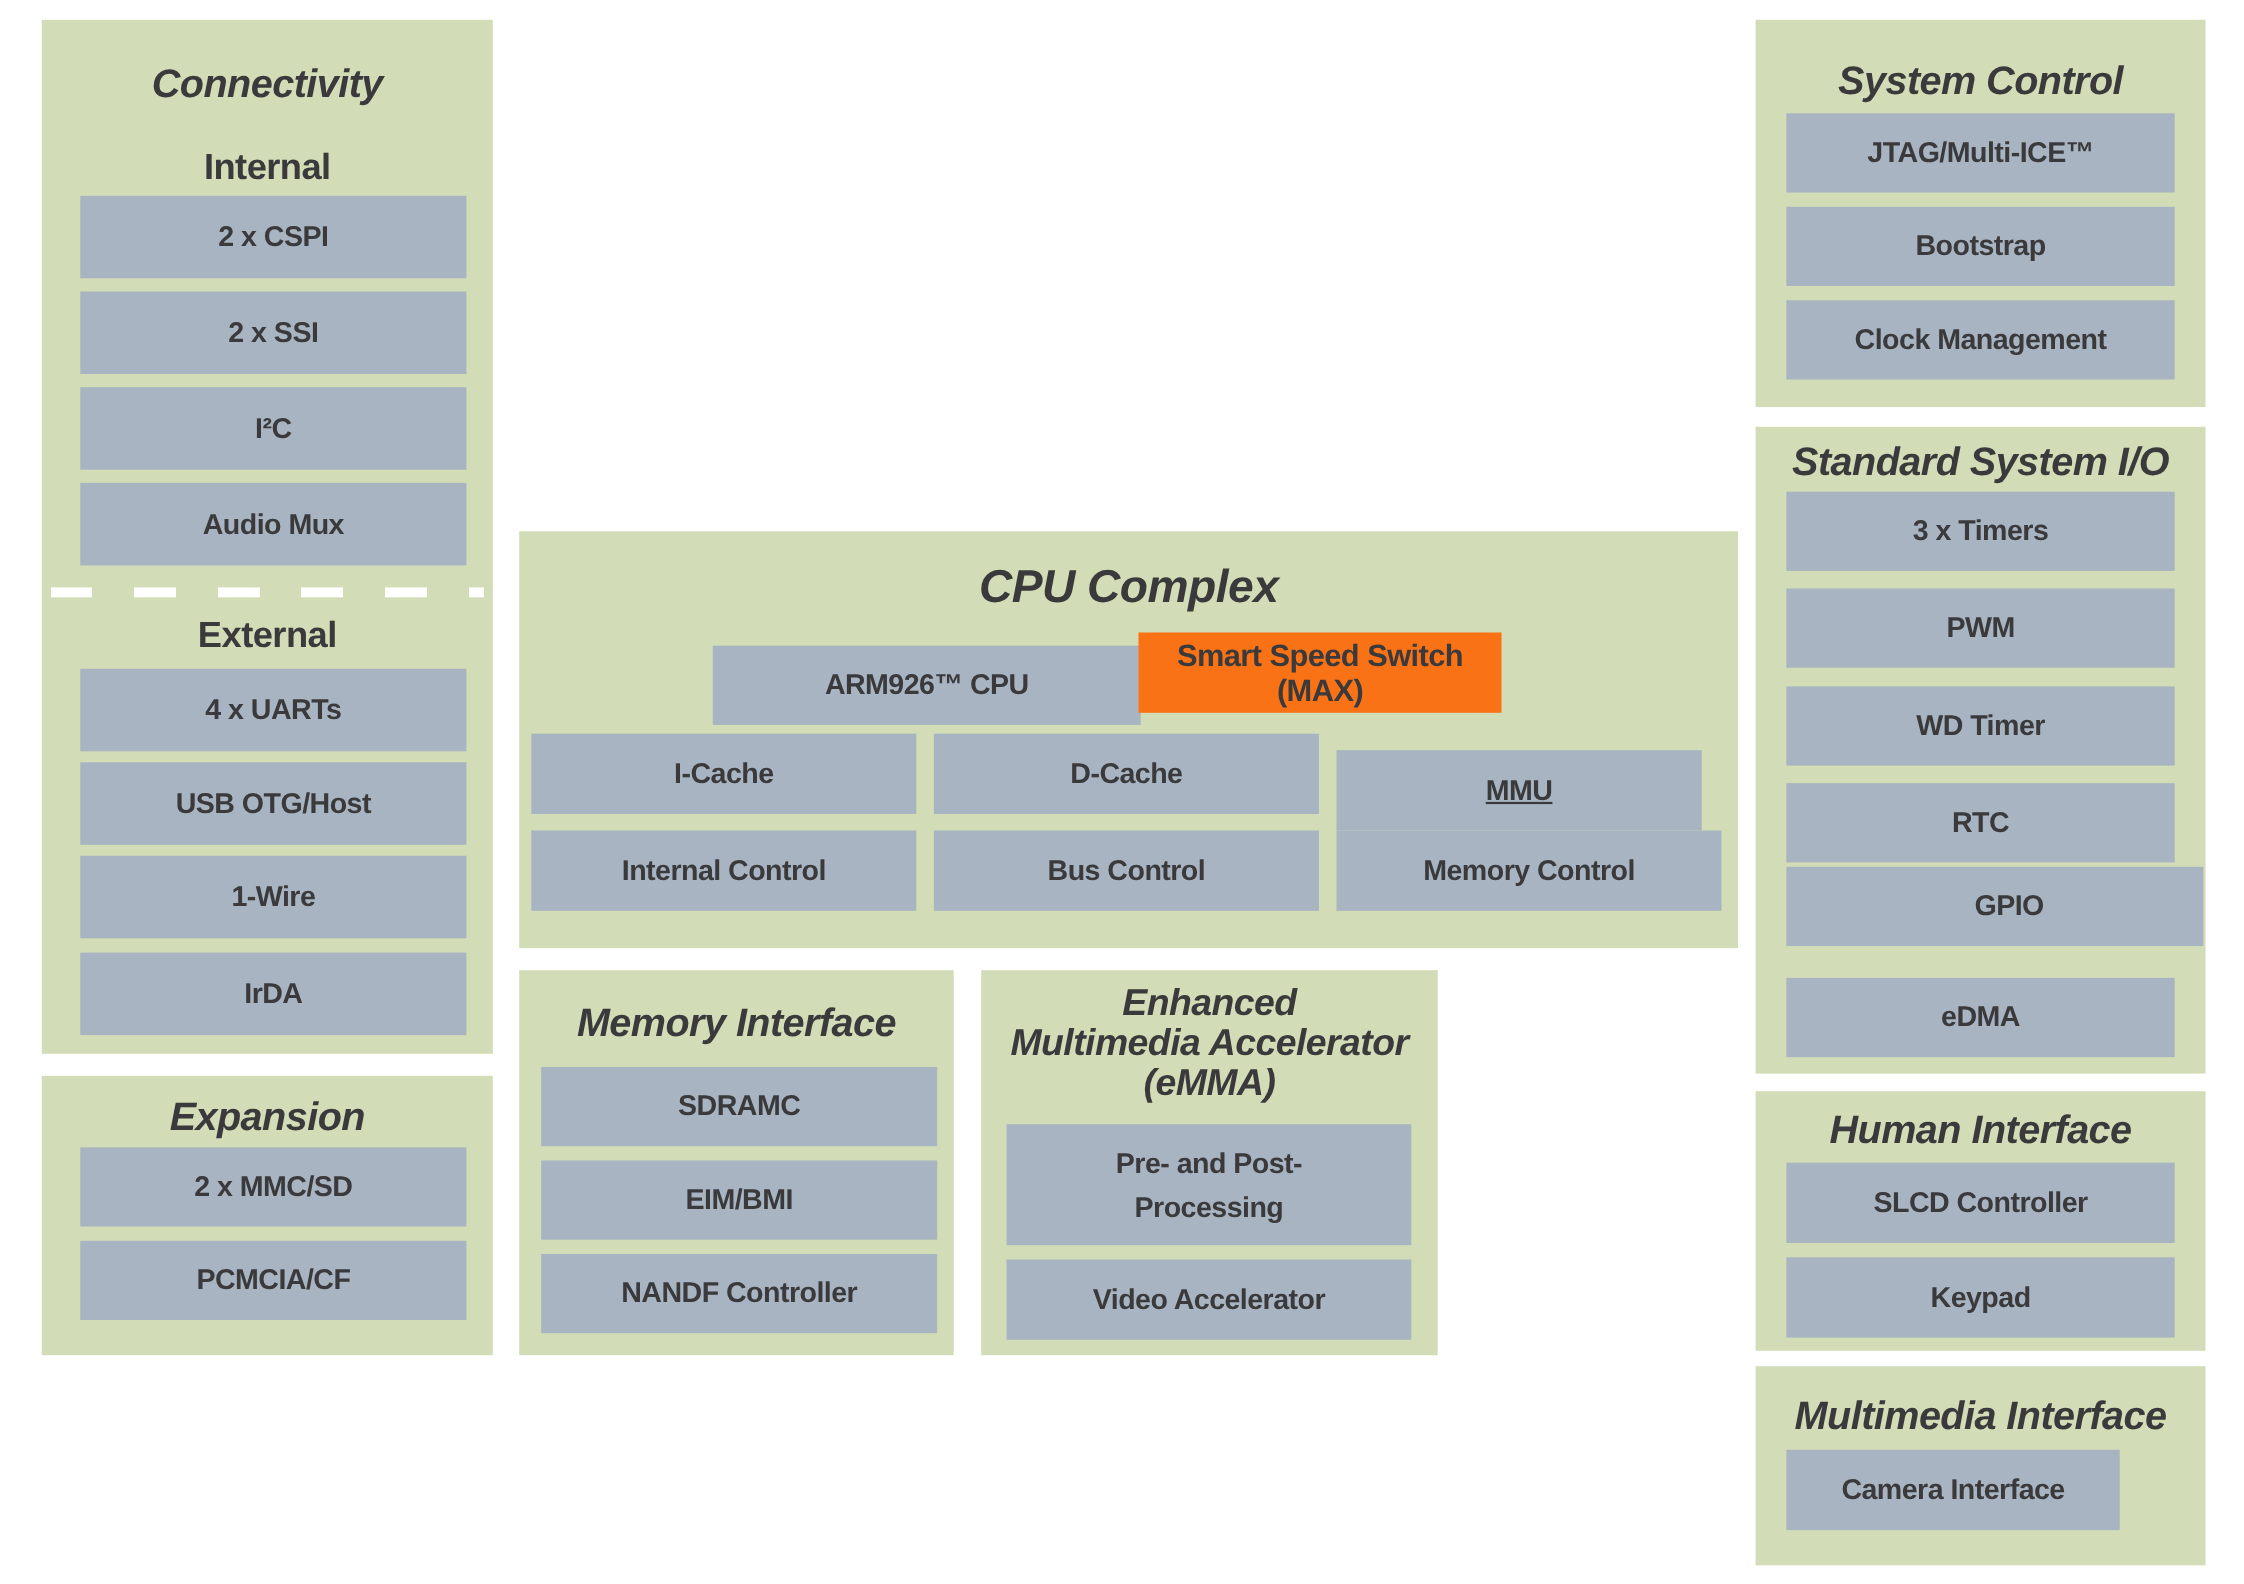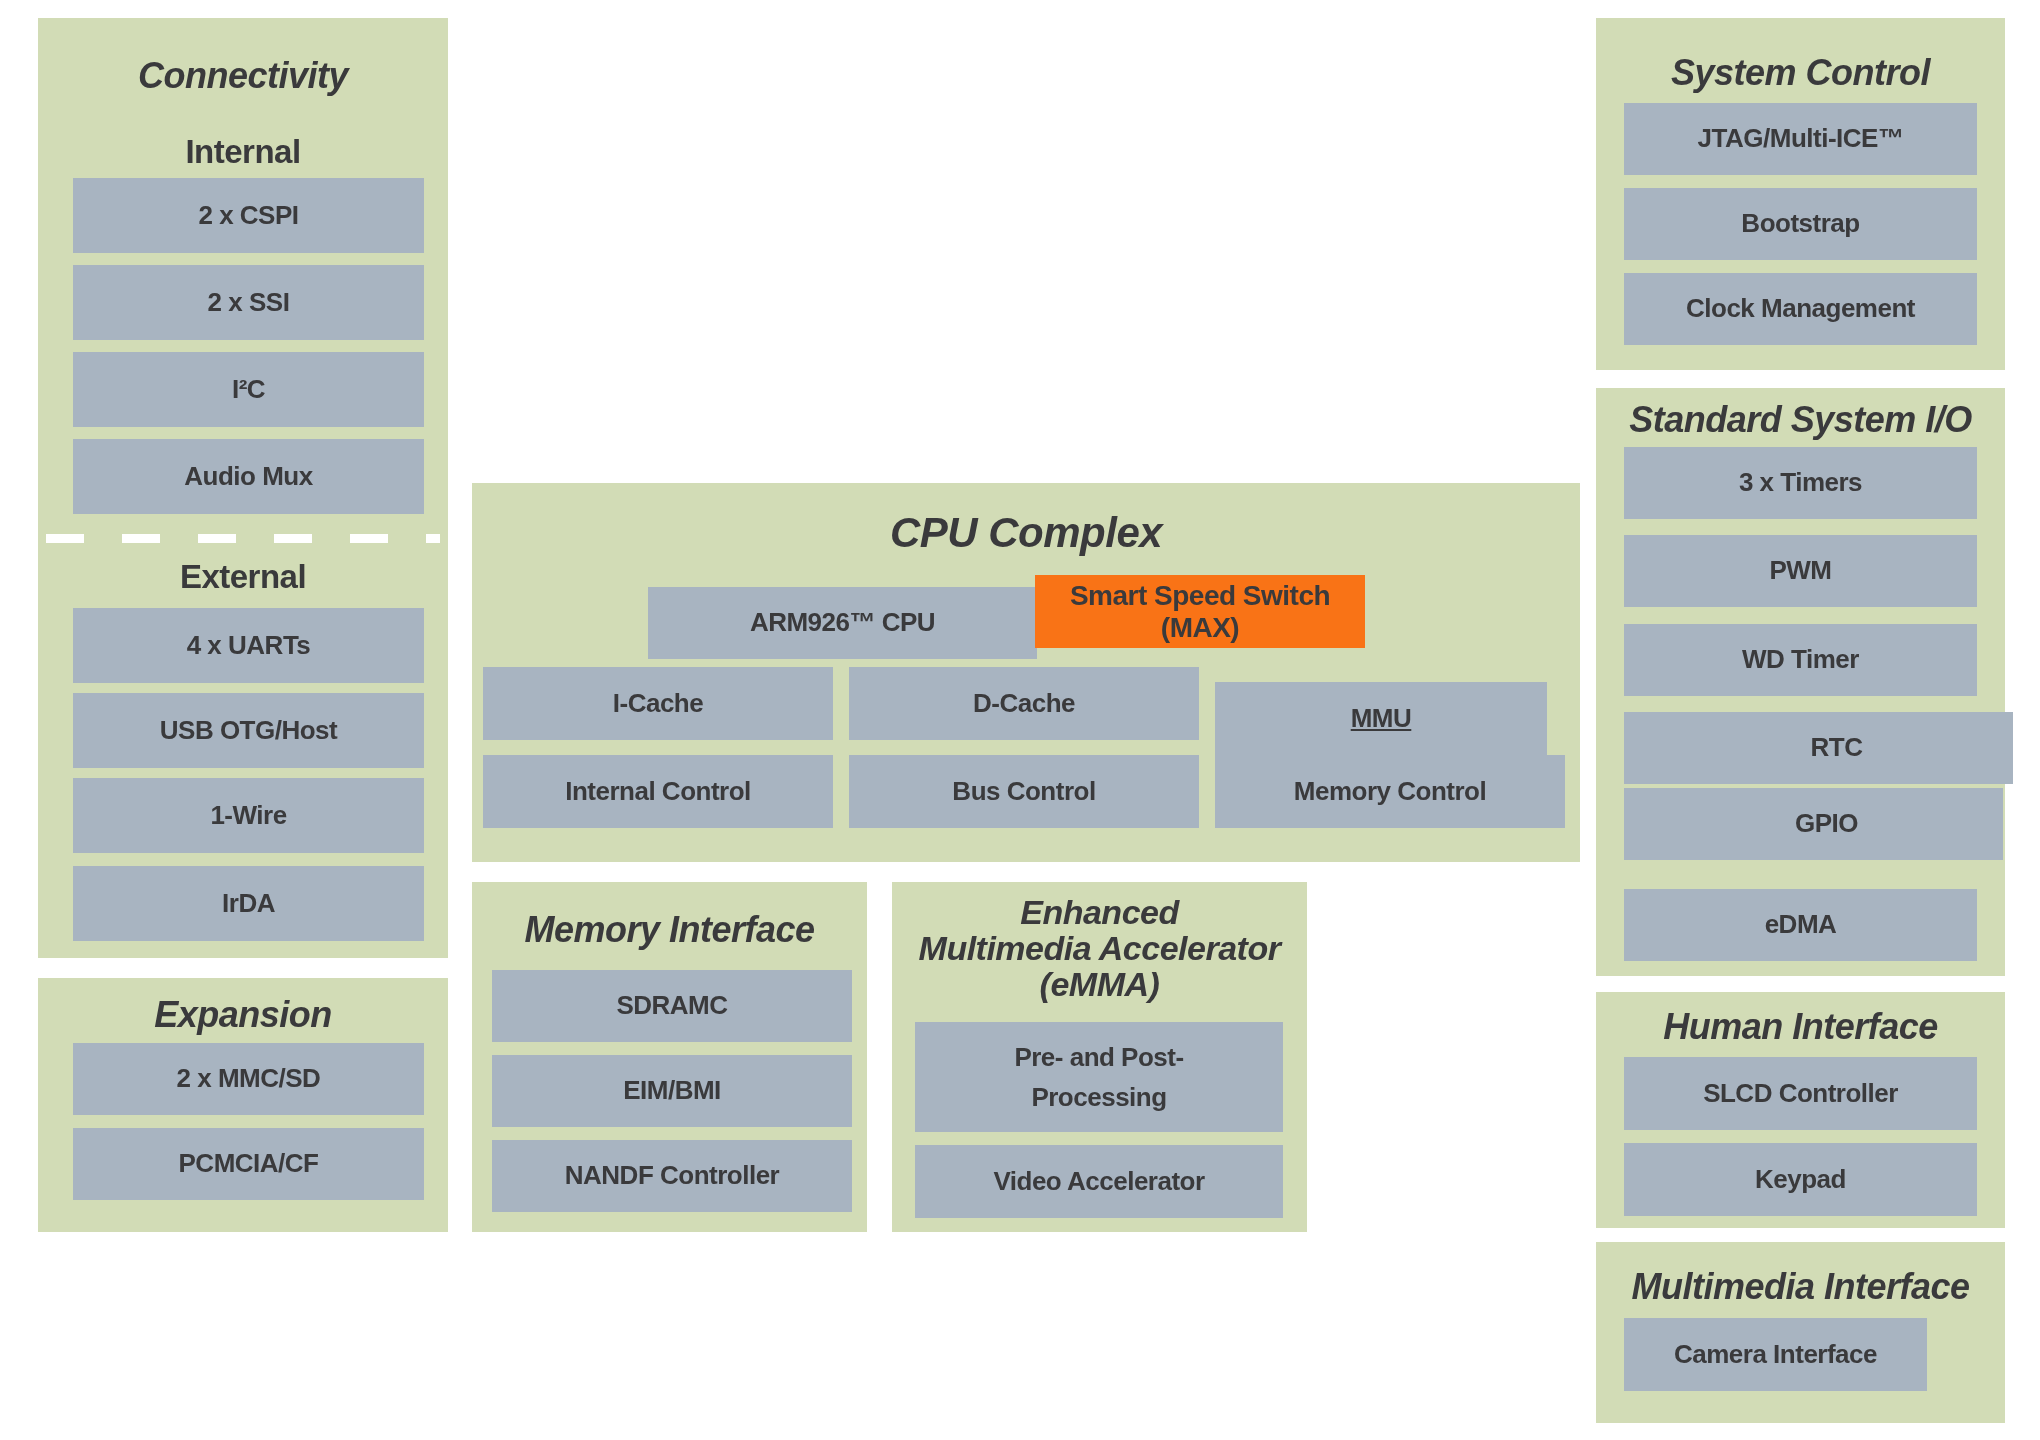--- a/index.html
+++ b/index.html
@@ -87,21 +87,21 @@
     <div class="blk" style="left:28px;top:85px;width:353px;height:72px;">JTAG/Multi-ICE™</div>
     <div class="blk" style="left:28px;top:170px;width:353px;height:72px;">Bootstrap</div>
     <div class="blk" style="left:28px;top:255px;width:353px;height:72px;">Clock Management</div>
   </div>
 
   <div class="panel" style="left:1596px;top:388px;width:409px;height:588px;">
     <div class="ptitle" style="top:10px;height:44px;">Standard System I/O</div>
     <div class="blk" style="left:28px;top:59px;width:353px;height:72px;">3 x Timers</div>
     <div class="blk" style="left:28px;top:147px;width:353px;height:72px;">PWM</div>
     <div class="blk" style="left:28px;top:236px;width:353px;height:72px;">WD Timer</div>
-    <div class="blk" style="left:28px;top:324px;width:353px;height:72px;padding-left:36px;">RTC</div>
+    <div class="blk" style="left:28px;top:324px;width:353px;height:72px;">RTC</div>
     <div class="blk" style="left:28px;top:400px;width:353px;height:72px;padding-left:26px;">GPIO</div>
     <div class="blk" style="left:28px;top:501px;width:353px;height:72px;">eDMA</div>
   </div>
 
   <div class="panel" style="left:1596px;top:992px;width:409px;height:236px;">
     <div class="ptitle" style="top:13px;height:44px;">Human Interface</div>
     <div class="blk" style="left:28px;top:65px;width:353px;height:73px;">SLCD Controller</div>
     <div class="blk" style="left:28px;top:151px;width:353px;height:73px;">Keypad</div>
   </div>
 

